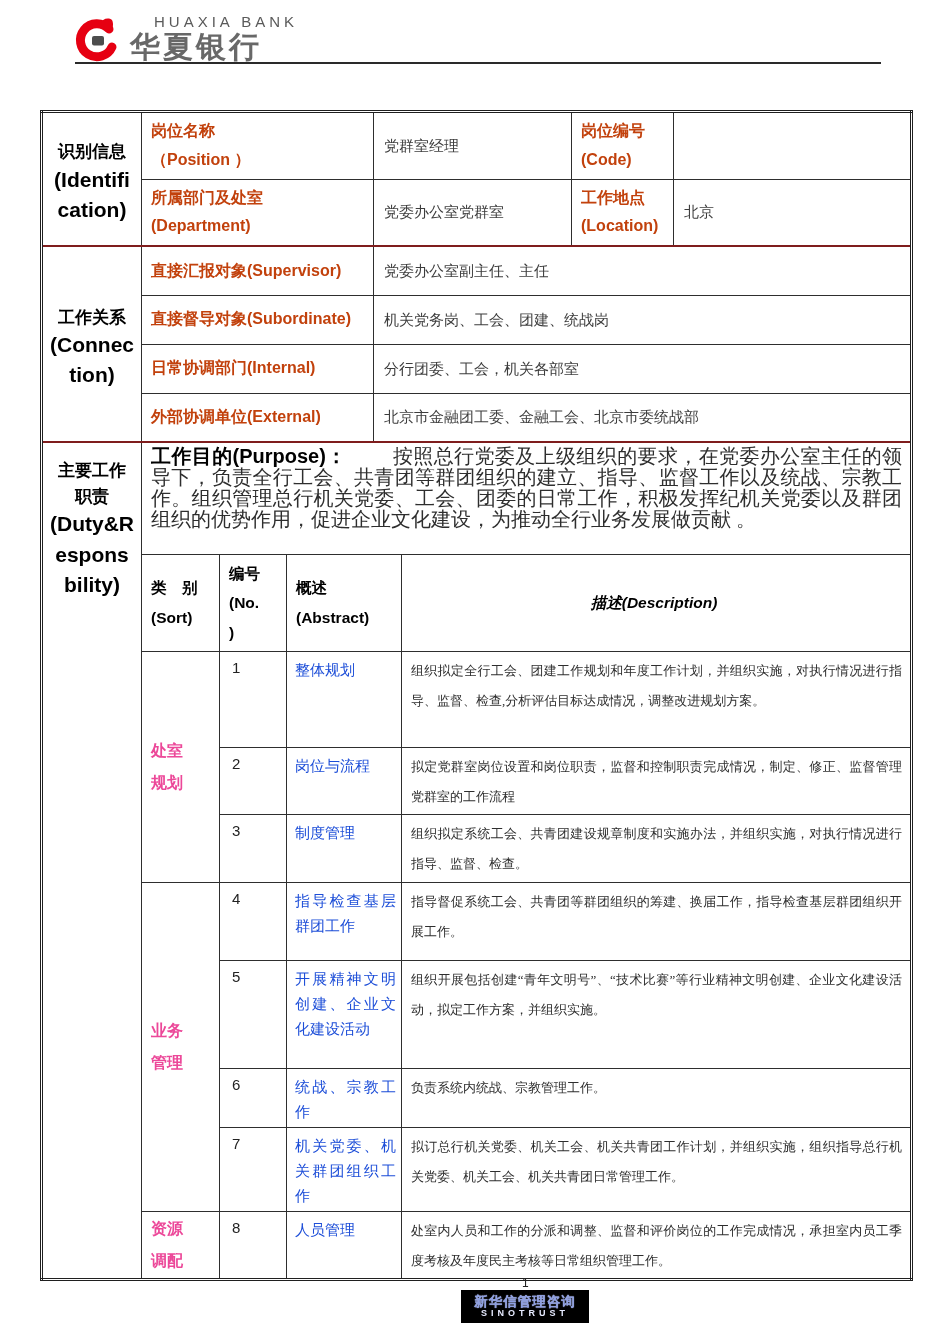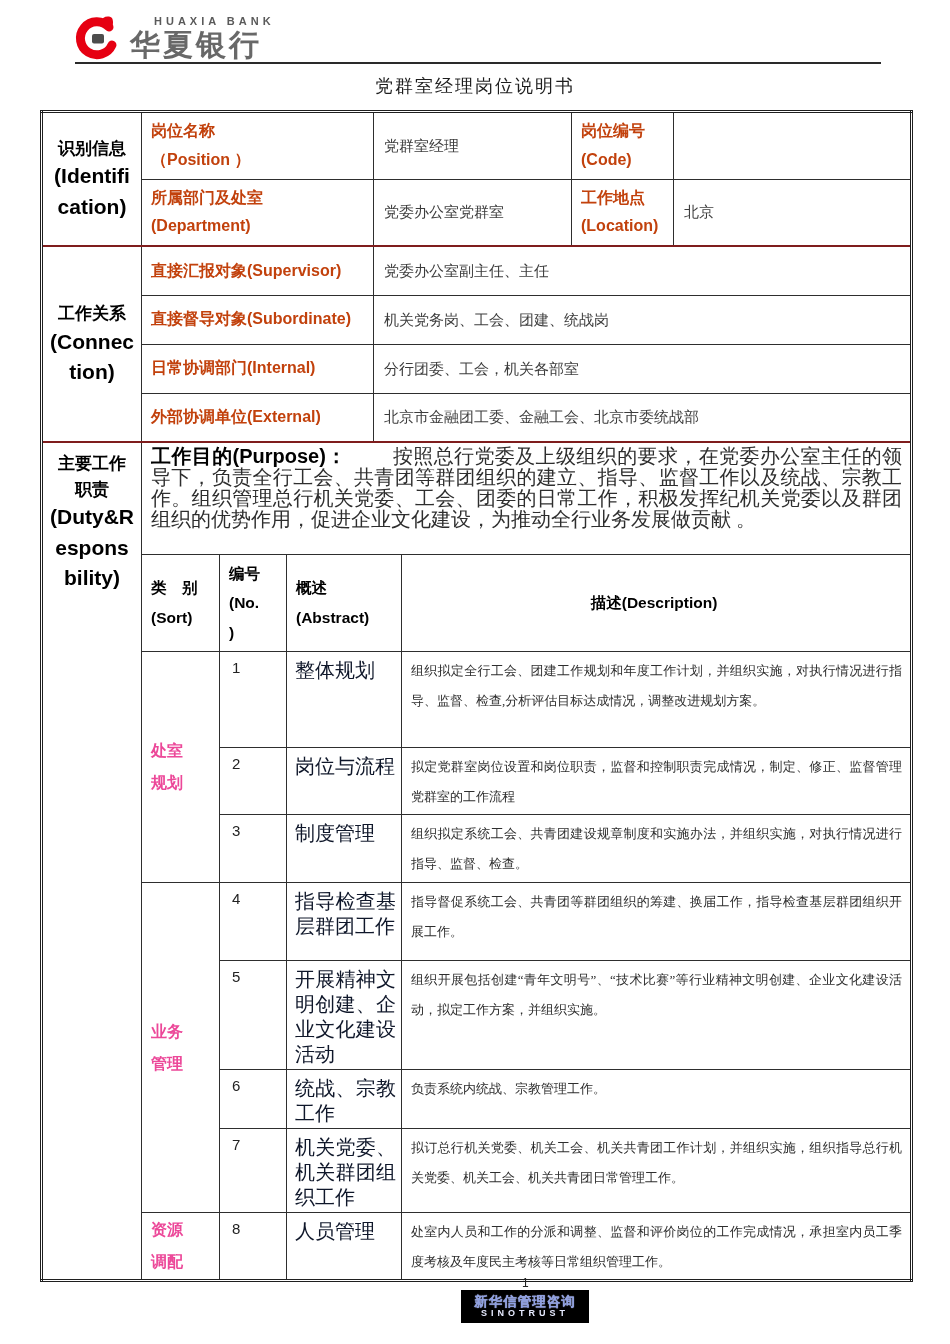--- a/index.html
+++ b/index.html
@@ -3,60 +3,60 @@
 <meta charset="utf-8">
 <style>
   * { margin:0; padding:0; box-sizing:border-box; }
   body { background:#e8e8e8; font-family:"Liberation Sans", sans-serif; }
   .page { position:relative; width:950px; height:1344px; background:#ffffff; margin:0 auto; overflow:hidden; }
 
   
   .logo { position:absolute; left:72px; top:14px; display:flex; align-items:flex-end; gap:10px; }
   .logo-emblem { width:48px; height:48px; }
   .logo-text { display:flex; flex-direction:column; line-height:1; padding-bottom:2px; }
-  .logo-en { font-size:11px; letter-spacing:4px; color:#5a5a5a; font-weight:bold; margin-bottom:3px; padding-left:24px; }
+  .logo-en { font-size:15px; letter-spacing:4px; color:#5a5a5a; font-weight:normal; margin-bottom:3px; padding-left:24px; }
   .logo-cn { font-size:30px; font-weight:bold; color:#686868; letter-spacing:3px; }
   .header-rule { position:absolute; left:75px; top:62px; width:806px; border-top:2px solid #2a2a2a; }
 
   .doc-title { position:absolute; left:0; top:74px; width:100%; text-align:center;
                font-family:"Liberation Serif", serif; font-size:18px; color:#1d1d1d; letter-spacing:2px; }
 
   
   table.doc { position:absolute; left:40px; top:110px; width:870px; border-collapse:collapse; table-layout:fixed;
               font-family:"Liberation Serif", serif; }
   table.doc { border:3px double #1f1f1f; }
   table.doc td { border:1px solid #2e2e2e; overflow:hidden; }
   tr.sec-start td { border-top:2px solid #7f1d1d; }
 
   .ml { white-space:pre-line; }
 
   .c-sec { text-align:center; vertical-align:middle; background:#fff; }
-  .sec-cn { font-family:"Liberation Sans", sans-serif; font-weight:bold; font-size:17px; color:#000; line-height:1.5; }
+  .sec-cn { font-family:"Liberation Sans", sans-serif; font-weight:bold; font-size:17px; color:#000; line-height:1.5;margin-top:7px; }
   .sec-en { font-family:"Liberation Sans", sans-serif; font-weight:bold; font-size:21px; color:#000;
             word-break:break-all; line-height:1.45; padding:0 7px; }
   .sec-top { vertical-align:top; padding-top:8px; }
 
   .lbl { font-family:"Liberation Sans", sans-serif; font-weight:bold; font-size:16px; color:#c2410c;
          padding:4px 6px 4px 9px; line-height:1.8; vertical-align:middle; }
   .val { font-size:15px; color:#3d3d3d; padding:4px 6px 4px 10px; vertical-align:middle; line-height:1.6; }
 
   .purpose { font-size:20px; color:#2e2e2e; line-height:21px; text-align:justify;
              padding:3px 8px 3px 9px; vertical-align:top;margin-top:30px; }
   .purpose .b { font-family:"Liberation Sans", sans-serif; font-weight:bold; color:#000; }
   .purpose .gap { display:inline-block; width:46px; }
 
   .hdr { font-family:"Liberation Sans", sans-serif; font-weight:bold; font-size:15.5px; color:#000;
          vertical-align:middle; padding:4px 4px 4px 9px; line-height:1.9; }
-  .hdr-center { text-align:center; padding-left:0; }
+  .hdr-center { text-align:center; padding-left:0;font-style:italic; }
 
   .cat { font-family:"Liberation Sans", sans-serif; font-weight:bold; font-size:16px; color:#ec4899;
          vertical-align:middle; padding-left:9px; line-height:2.0; }
   .no  { font-size:15px; color:#222; vertical-align:top; padding:7px 0 0 12px;
          font-family:"Liberation Sans", sans-serif; }
-  .abs { font-size:20px; color:#0f172a; vertical-align:top; padding:6px 5px 2px 8px; line-height:25px;
+  .abs { font-size:15px; color:#1d4ed8; vertical-align:top; padding:6px 5px 2px 8px; line-height:25px;
          text-align:justify; }
   .desc { font-size:13px; color:#2e2e2e; vertical-align:top; padding:4px 8px 2px 9px; line-height:30px;
           text-align:justify; }
 
   
   .page-num { position:absolute; left:522px; top:1276px; font-size:12px; color:#222; }
   .footer-logo { position:absolute; left:461px; top:1290px; width:128px; height:33px; background:#000000;
                  display:flex; flex-direction:column; align-items:center; justify-content:center; }
   .footer-cn { font-size:13.5px; font-weight:bold; color:#8e9fe0; line-height:1.15; letter-spacing:1px;
                text-shadow:0 0 1px #c9d2ff; }
@@ -73,21 +73,20 @@
       <path d="M 28 8 C 30 3 36 1 40 4 C 42 8 41 13 38 15 C 35 12 31 10 28 8 Z" fill="#e60012"></path>
       <rect x="20" y="20" width="12" height="9.5" rx="2" fill="#4d4d4d"></rect>
     </svg>
     <div class="logo-text">
       <div class="logo-en">HUAXIA BANK</div>
       <div class="logo-cn">华夏银行</div>
     </div>
   </div>
   <div class="header-rule"></div>
 
-  <div class="doc-title">党群室经理岗位说明书</div>
 
   <table class="doc">
     <colgroup>
       <col style="width:100px">
         <col style="width:78px">
         <col style="width:67px">
         <col style="width:87px">
       <col style="width:28px">
         <col style="width:170px">
         <col style="width:102px">

